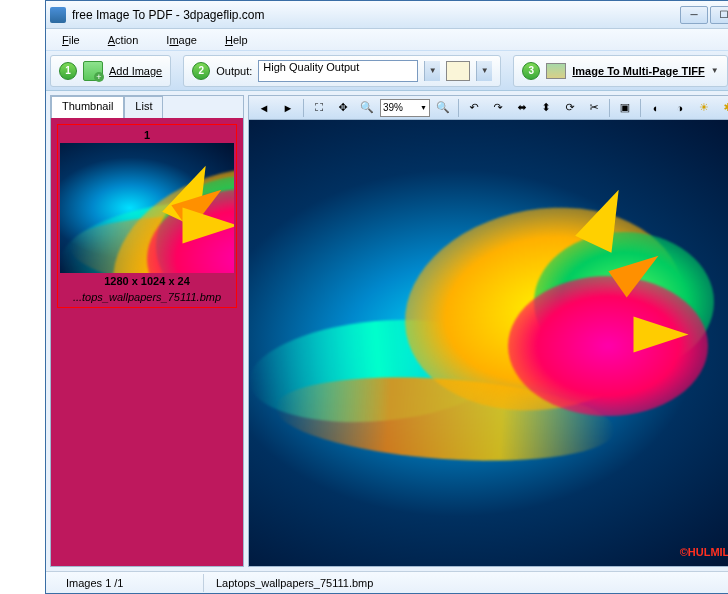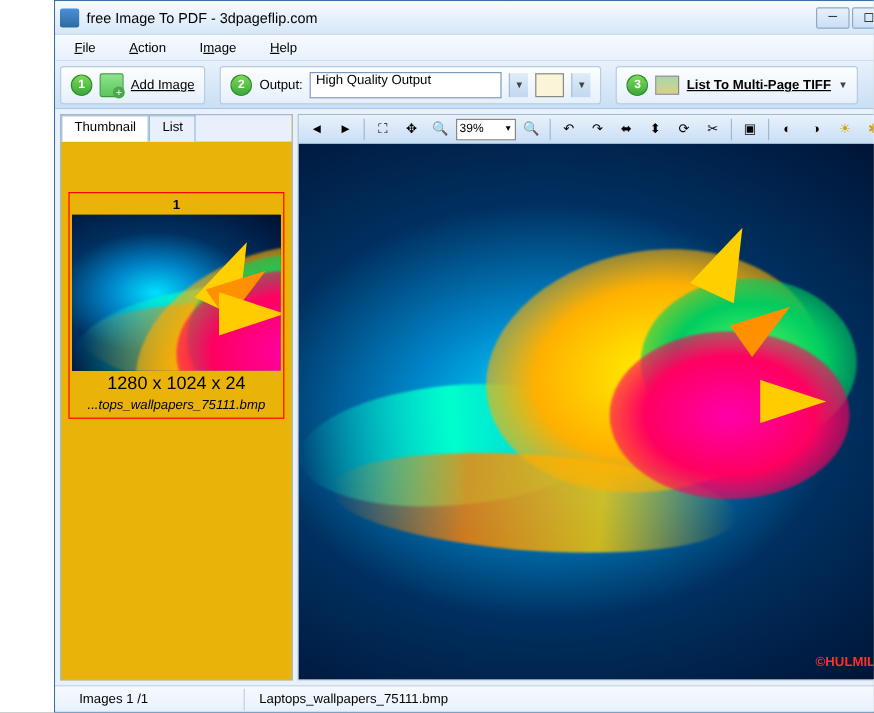--- a/index.html
+++ b/index.html
@@ -21,29 +21,29 @@
 .sep { width: 4px; height: 32px; }
 .add-img-icon { width: 20px; height: 20px; background: linear-gradient(#8de28d, #5bc75b); border: 1px solid #3a9a3a; border-radius: 2px; position: relative; }
 .add-img-icon::after { content: '+'; position: absolute; bottom: -2px; right: -2px; width: 10px; height: 10px; background: #4aa84a; color: #fff; border-radius: 50%; font-size: 9px; line-height: 10px; text-align: center; }
 .link-label { text-decoration: underline; color: #000; cursor: pointer; }
 .combo { height: 22px; border: 1px solid #7a9ac0; background: #fff; display: flex; align-items: flex-start; padding: 0 4px; font-size: 11px; }
 .combo-btn { width: 16px; height: 20px; background: linear-gradient(#e0ecf8, #c0d8f0); border-left: 1px solid #a0b8d0; display: flex; align-items: center; justify-content: center; cursor: pointer; }
 .swatch { width: 24px; height: 20px; background: #faf5d8; border: 1px solid #888; }
 .build-icon { width: 20px; height: 16px; background: linear-gradient(#a8d8a8, #d8d088); border: 1px solid #888; }
 .dropdown-caret { font-size: 8px; color: #444; }
 .content { flex: 1; display: flex; background: #e8f1fb; padding: 4px; gap: 4px; overflow: hidden; }
-.sidebar { width: 222px; background: #eab308; border: 1px solid #a0b8d0; display: flex; flex-direction: column; gap: 36px; }
+.sidebar { width: 222px; background: #be185d; border: 1px solid #a0b8d0; display: flex; flex-direction: column; }
 .tabs { height: 22px; display: flex; background: #e8f1fb; }
 .tab { padding: 3px 10px; border: 1px solid #a0b8d0; background: #fff; cursor: pointer; font-size: 11px; border-bottom: none; }
 .tab.inactive { background: #e8f1fb; }
 .thumb-area { flex: 1; padding: 6px; }
 .thumb { border: 1px solid #f00; padding: 2px; text-align: center; }
 .thumb-num { font-weight: bold; font-size: 11px; padding: 2px; }
 .thumb-img { width: 100%; height: 130px; background: #000; }
-.thumb-dims { font-size: 15px; padding: 2px; }
+.thumb-dims { font-size: 11px; padding: 2px; font-weight: bold; }
 .thumb-name { font-size: 11px; padding: 2px; white-space: nowrap; overflow: hidden; font-style: italic; }
 .main { flex: 1; display: flex; flex-direction: column; border: 1px solid #a0b8d0; background: #fff; }
 .viewtoolbar { height: 24px; background: linear-gradient(#e8f1fb, #c9dff5); display: flex; align-items: center; padding: 0 4px; gap: 2px; border-bottom: 1px solid #a0b8d0; }
 .vt-btn { width: 22px; height: 20px; display: flex; align-items: center; justify-content: center; cursor: pointer; border-radius: 2px; font-size: 11px; }
 .vt-sep { width: 1px; height: 18px; background: #a0b8d0; margin: 0 2px; }
 .zoom-combo { width: 50px; height: 18px; border: 1px solid #888; background: #fff; display: flex; align-items: center; font-size: 10px; padding: 0 2px; }
 .preview { flex: 1; background: #000; display: flex; align-items: center; justify-content: center; overflow: hidden; position: relative; }
 .scrollbar-v { position: absolute; right: 0; top: 0; bottom: 0; width: 16px; background: #e8e8e8; border-left: 1px solid #ccc; }
 .statusbar { height: 22px; background: linear-gradient(#f5faff, #e8f1fb); display: flex; align-items: center; padding: 0 8px; border-top: 1px solid #c0d0e0; font-size: 11px; }
 .status-cell { padding: 0 12px; border-right: 1px solid #c0d0e0; height: 18px; display: flex; align-items: center; }
@@ -99,21 +99,21 @@
         </div>
       <div class="swatch"></div>
       <div class="combo-btn">
           <span class="dropdown-caret">▼</span>
         </div>
     </div>
     <div class="sep"></div>
     <div class="tb-group">
       <div class="step-badge">3</div>
       <div class="build-icon"></div>
-      <span class="link-label" style="font-weight:bold">List To Multi-Page TIFF</span>
+      <span class="link-label" style="font-weight:bold">Image To Multi-Page TIFF</span>
       <span class="dropdown-caret">▼</span>
     </div>
   </div>
 
   <div class="content">
     <div class="sidebar">
       <div class="tabs">
         <div class="tab">Thumbnail</div>
         <div class="tab inactive">List</div>
       </div>

